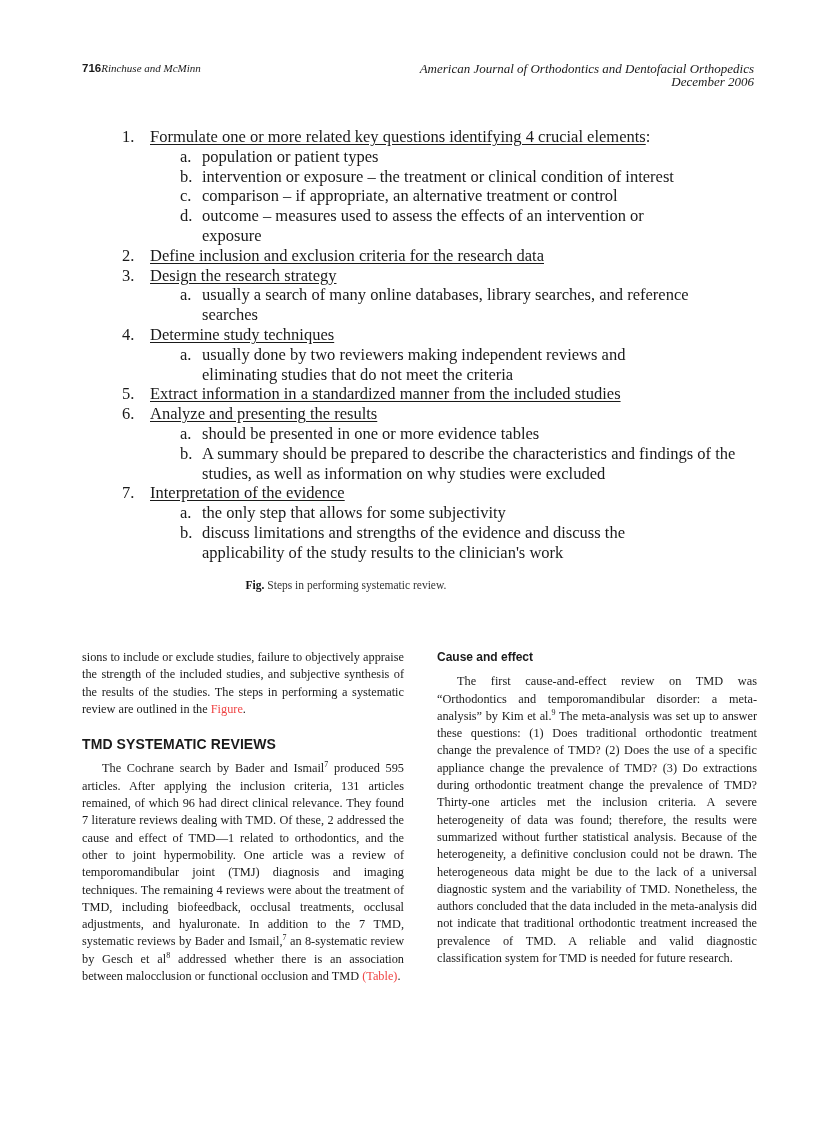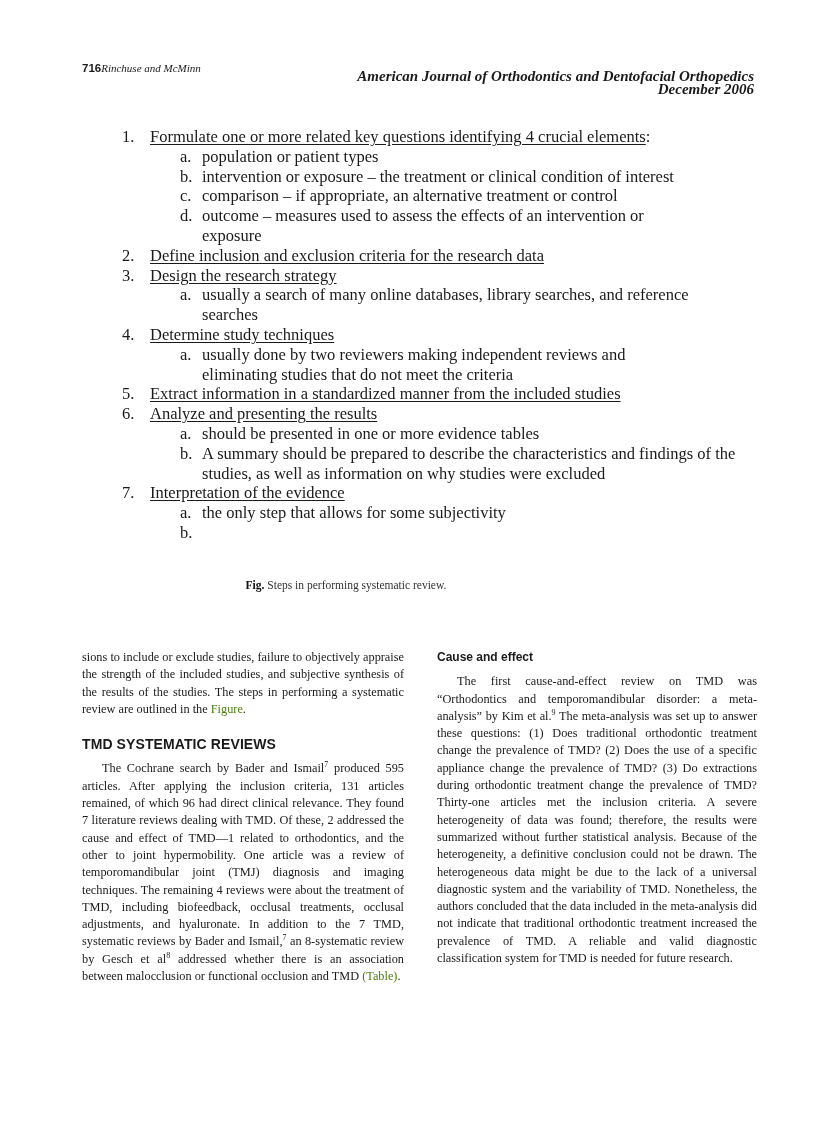--- a/index.html
+++ b/index.html
@@ -1,38 +1,38 @@
 <!DOCTYPE html>
 <html><head>
 <meta charset="utf-8">
 <style>
   html, body { margin: 0; padding: 0; background: #ffffff; }
   body { width: 838px; height: 1122px; position: relative; overflow: hidden; color: #1a1a1a; }
   .running-head { position: absolute; top: 62px; left: 82px; right: 84px; height: 34px; }
   .rh-left { position: absolute; left: 0; top: 0; font-family: "Liberation Serif", serif; font-size: 11px; }
   .rh-left .pnum { font-family: "Liberation Sans", sans-serif; font-weight: bold; font-size: 11.5px; margin-right: 0; }
   .rh-left .auth { font-style: italic; }
-  .rh-right { position: absolute; right: 0; top: 8px; text-align: right; font-family: "Liberation Serif", serif; font-style: italic; font-size: 15px; line-height: 13px; font-weight: bold; }
+  .rh-right { position: absolute; right: 0; top: 0; text-align: right; font-family: "Liberation Serif", serif; font-style: italic; font-size: 13px; line-height: 13px; }
 
   .figure { position: absolute; top: 127px; left: 118px; width: 620px; font-family: "Liberation Serif", serif; font-size: 16.5px; line-height: 19.8px; }
   .step { position: relative; padding-left: 32px; }
   .step .num { position: absolute; left: 4px; top: 0; }
   .step .stitle { text-decoration: underline; text-underline-offset: 2px; }
   .sub { position: relative; padding-left: 84px; }
   .sub .let { position: absolute; left: 62px; top: 0; }
 
   .caption { position: absolute; top: 579px; left: 0; width: 692px; text-align: center; font-family: Liberation Serif, serif; font-size: 11.5px; color: #333; }
   .caption b { font-weight: bold; color: #111; }
 
   .col { position: absolute; top: 649px; width: 322px; font-family: "Liberation Serif", serif; font-size: 12.3px; line-height: 17.3px; text-align: justify; }
   .col-left { left: 82px; }
   .col-right { left: 437px; width: 320px; }
   .col p { margin: 0; }
   .indent { text-indent: 20px; }
-  .link { color: #4d7c0f; }
+  .link { color: #ef4444; }
   sup { font-size: 8px; line-height: 0; }
   .sect-h { font-family: "Liberation Sans", sans-serif; font-weight: bold; font-size: 14px; margin: 18px 0 7px 0 !important; letter-spacing: 0.1px; }
   .sub-h { font-family: "Liberation Sans", sans-serif; font-weight: bold; font-size: 12px; margin: 0 0 7px 0 !important; }
 </style>
 </head>
 <body>
 
 <div class="running-head">
   <div class="rh-left">
     <span class="pnum">716</span><span class="auth">Rinchuse and McMinn</span>
@@ -62,21 +62,21 @@
   <div class="sub" style="padding-right:110px"><span class="let">a.</span><span>usually done by two reviewers making independent reviews and eliminating studies that do not meet the criteria</span></div>
 
   <div class="step"><span class="num">5.</span><span class="stitle">Extract information in a standardized manner from the included studies</span></div>
 
   <div class="step"><span class="num">6.</span><span class="stitle">Analyze and presenting the results</span></div>
   <div class="sub"><span class="let">a.</span><span>should be presented in one or more evidence tables</span></div>
   <div class="sub"><span class="let">b.</span><span>A summary should be prepared to describe the characteristics and findings of the studies, as well as information on why studies were excluded</span></div>
 
   <div class="step"><span class="num">7.</span><span class="stitle">Interpretation of the evidence</span></div>
   <div class="sub"><span class="let">a.</span><span>the only step that allows for some subjectivity</span></div>
-  <div class="sub" style="padding-right:80px"><span class="let">b.</span></div>
+  <div class="sub" style="padding-right:80px"><span class="let">b.</span><span>discuss limitations and strengths of the evidence and discuss the applicability of the study results to the clinician's work</span></div>
 </div>
 
 <div class="caption">
   <b>Fig.</b>&nbsp;<span>Steps in performing systematic review.</span>
 </div>
 
 <div class="col col-left">
   <p><span>sions to include or exclude studies, failure to objectively appraise the strength of the included studies, and subjective synthesis of the results of the studies. The steps in performing a systematic review are outlined in the </span><span class="link">Figure</span><span>.</span></p>
   <p class="sect-h">TMD SYSTEMATIC REVIEWS</p>
   <p class="indent"><span>The Cochrane search by Bader and Ismail</span><sup>7</sup><span> produced 595 articles. After applying the inclusion criteria, 131 articles remained, of which 96 had direct clinical relevance. They found 7 literature reviews dealing with TMD. Of these, 2 addressed the cause and effect of TMD—1 related to orthodontics, and the other to joint hypermobility. One article was a review of temporomandibular joint (TMJ) diagnosis and imaging techniques. The remaining 4 reviews were about the treatment of TMD, including biofeedback, occlusal treatments, occlusal adjustments, and hyaluronate. In addition to the 7 TMD, systematic reviews by Bader and Ismail,</span><sup>7</sup><span> an 8-systematic review by Gesch et al</span><sup>8</sup><span> addressed whether there is an association between malocclusion or functional occlusion and TMD </span><span class="link">(Table)</span><span>.</span></p>

